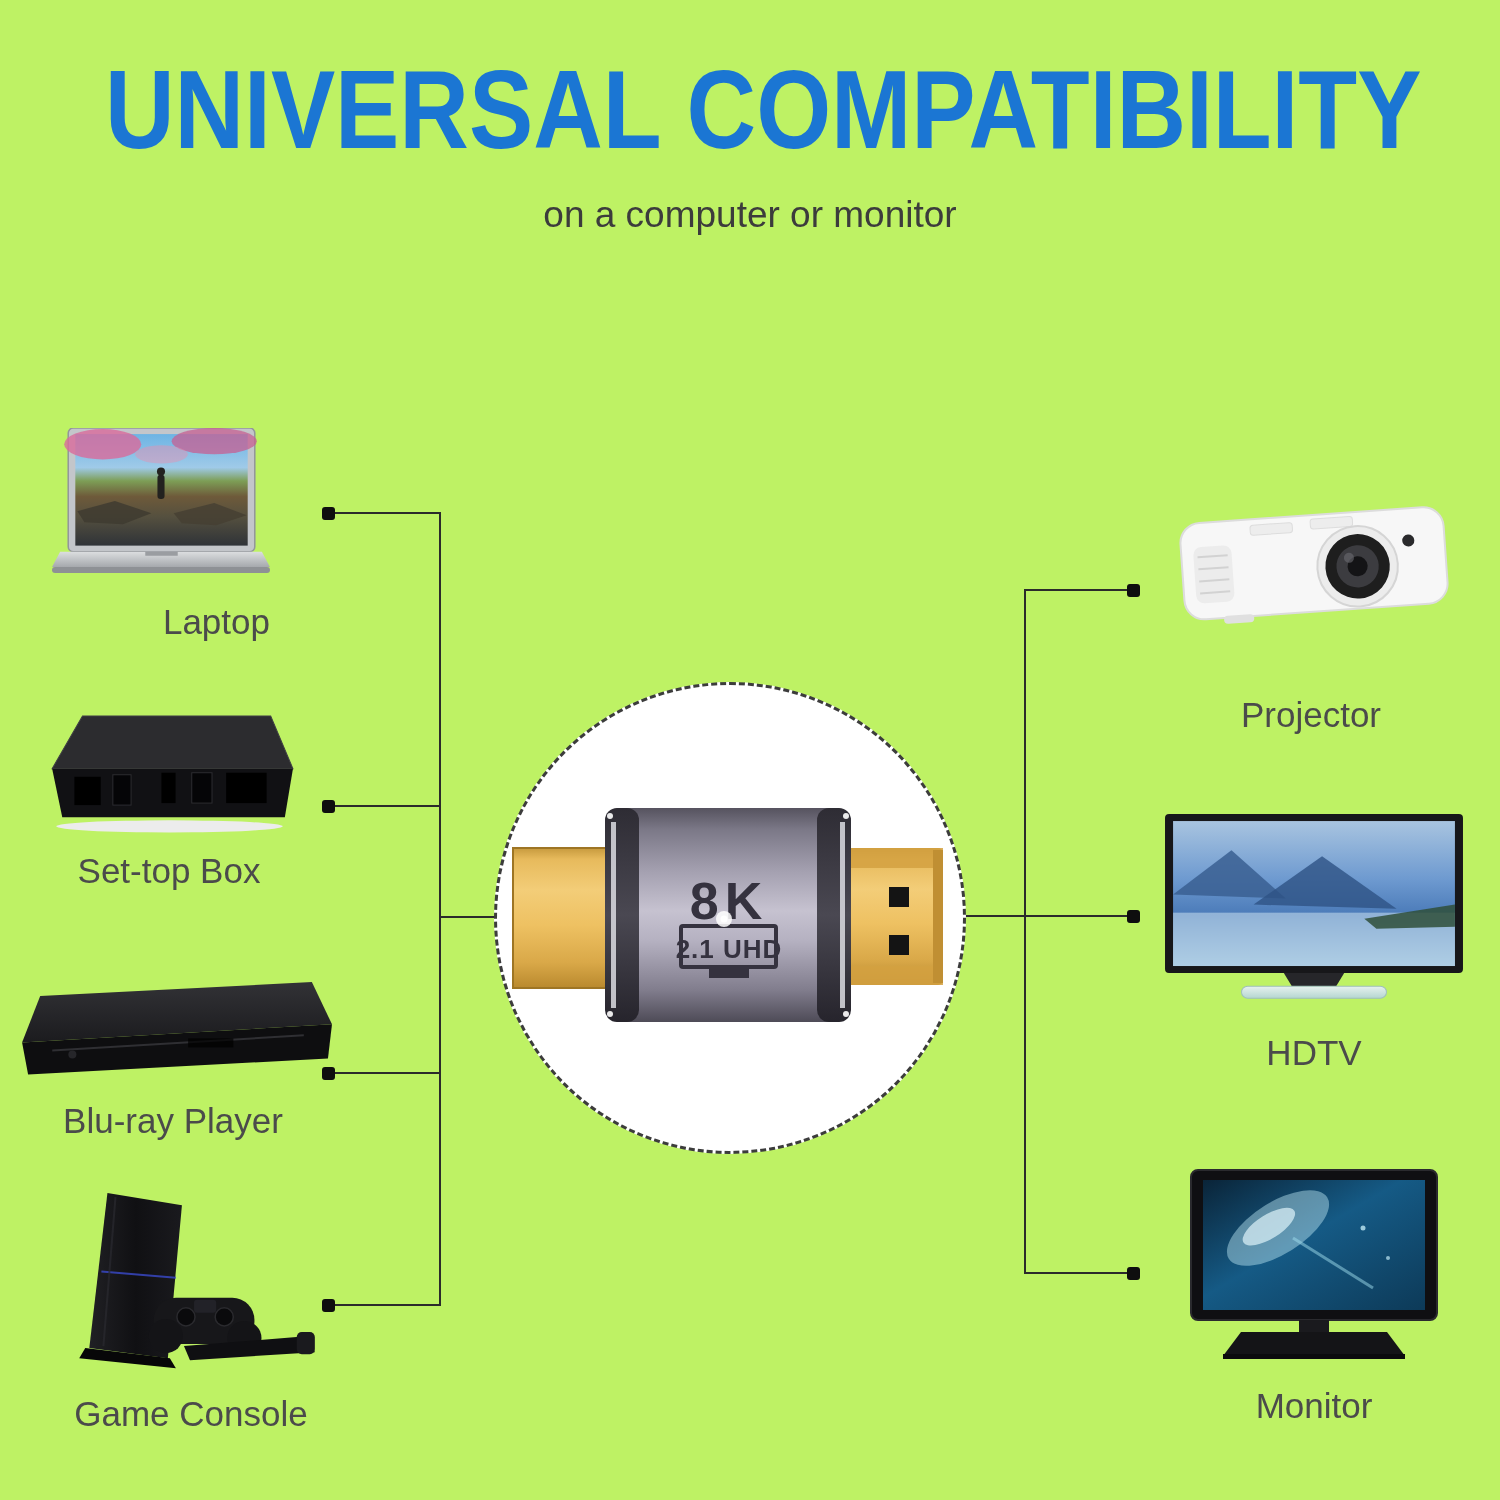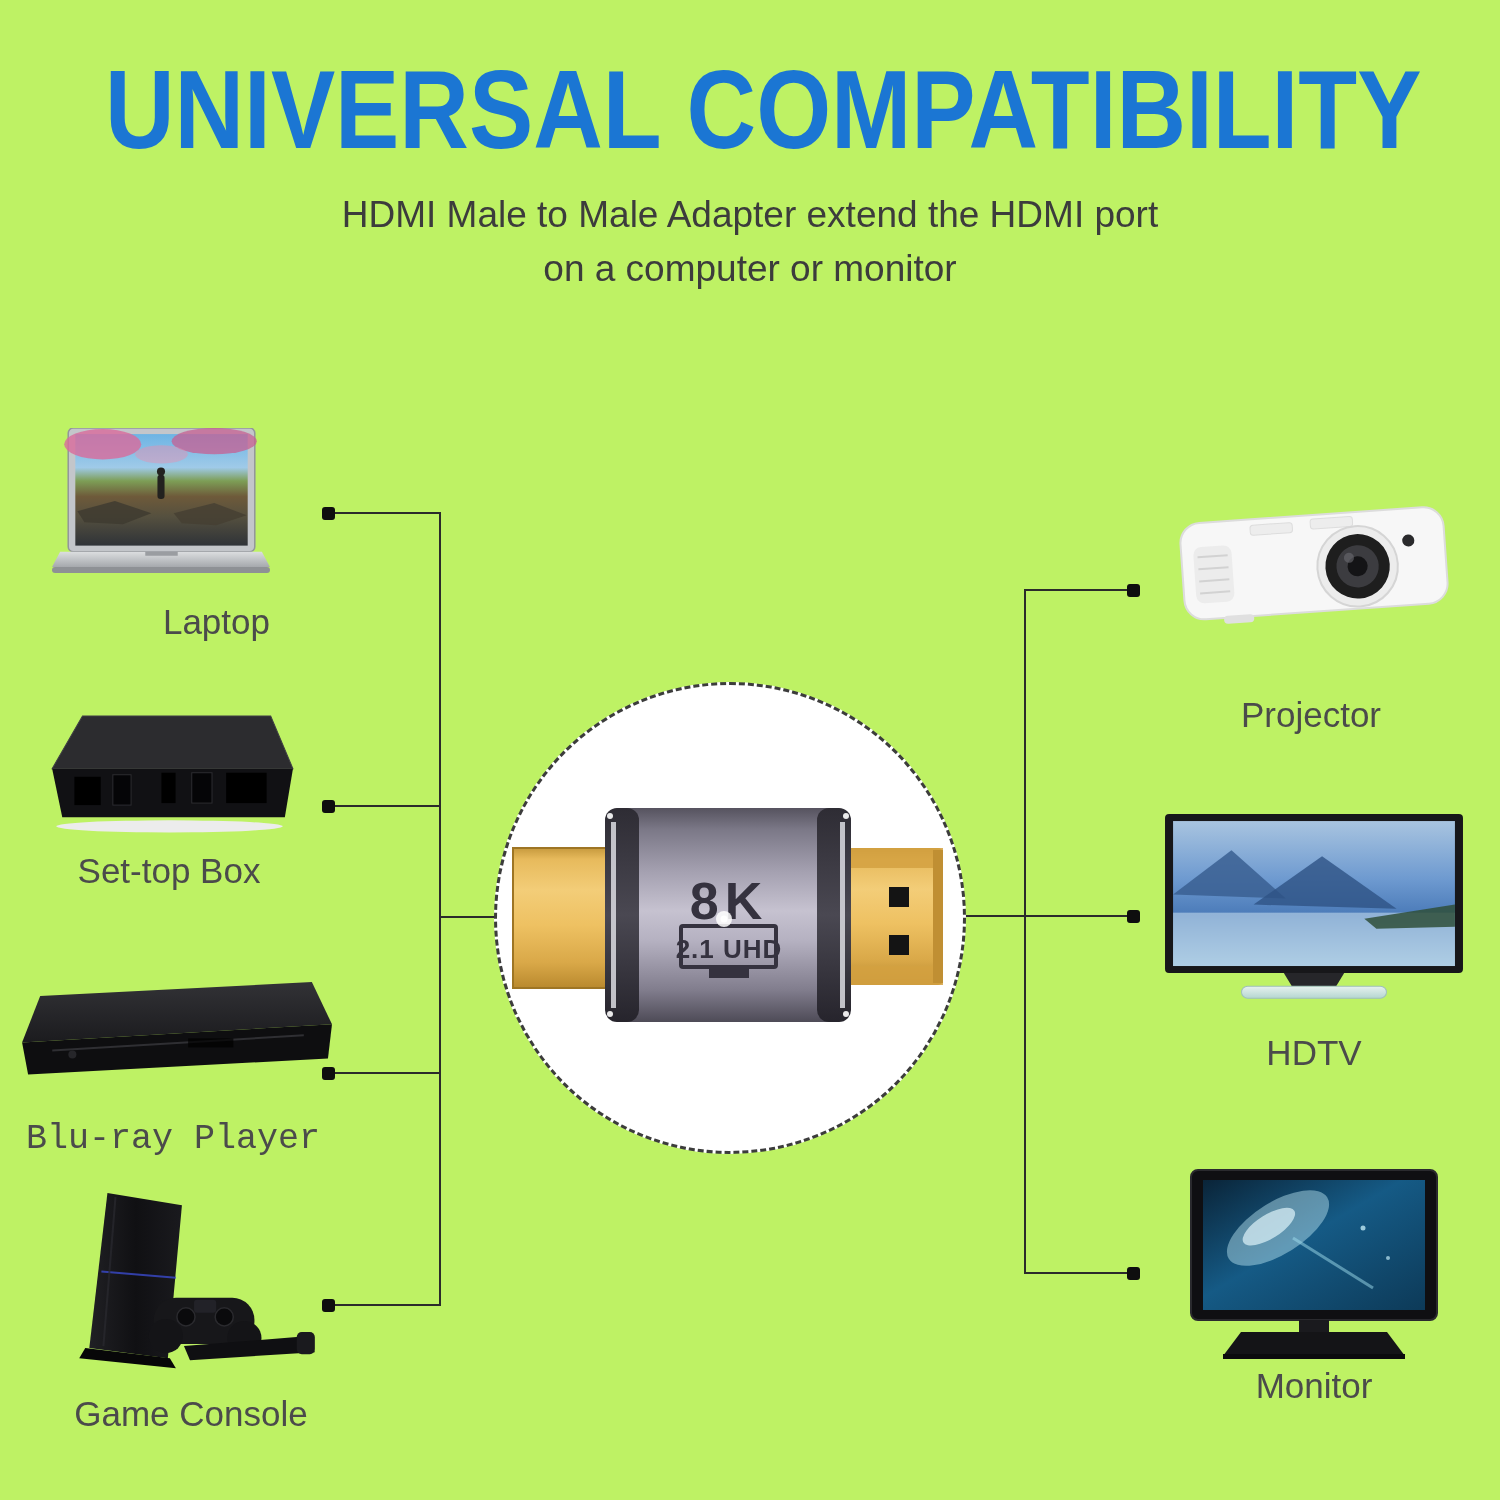--- a/index.html
+++ b/index.html
@@ -22,35 +22,34 @@
   .dot{position:absolute;width:13px;height:13px;background:#0e0e0e;border-radius:3px;}
 
   .dashed-circle{position:absolute;left:494px;top:682px;width:472px;height:472px;
                  border:3px dashed #3c3c3c;border-radius:50%;box-sizing:border-box;background:#fff;}
 
   .adapter{position:absolute;left:505px;top:798px;width:445px;height:235px;}
   .adapter svg{display:block;width:445px;height:235px;}
 
   .lbl-laptop{margin-top:14px;}
   .lbl-settop{margin-top:4px;}
-  .lbl-bluray{margin-top:20px;font-family:Liberation Mono, monospace;}
+  .lbl-bluray{margin-top:2px;}
   .lbl-console{margin-top:8px;}
   .lbl-projector{margin-top:45px;}
   .lbl-hdtv{margin-top:15px;}
-  .lbl-monitor{margin-top:0;}
+  .lbl-monitor{margin-top:20px;}
 </style>
 </head>
 <body>
 
 <div class="stage">
 
   <h1 class="title">UNIVERSAL COMPATIBILITY</h1>
 
   <div class="subtitle">
-    <div>HDMI Male to Male Adapter extend the HDMI port</div>
     <div>on a computer or monitor</div>
   </div>
 
   <div class="device" style="left:52px;top:428px;width:218px;text-align:right;">
     <svg viewBox="0 0 215 158">
       <defs>
         <linearGradient id="lapScreen" x1="0" y1="0" x2="0" y2="1">
           <stop offset="0" stop-color="#6db4e4"></stop>
             <stop offset=".3" stop-color="#9fcae8"></stop>
           <stop offset=".42" stop-color="#7d9e56"></stop>

